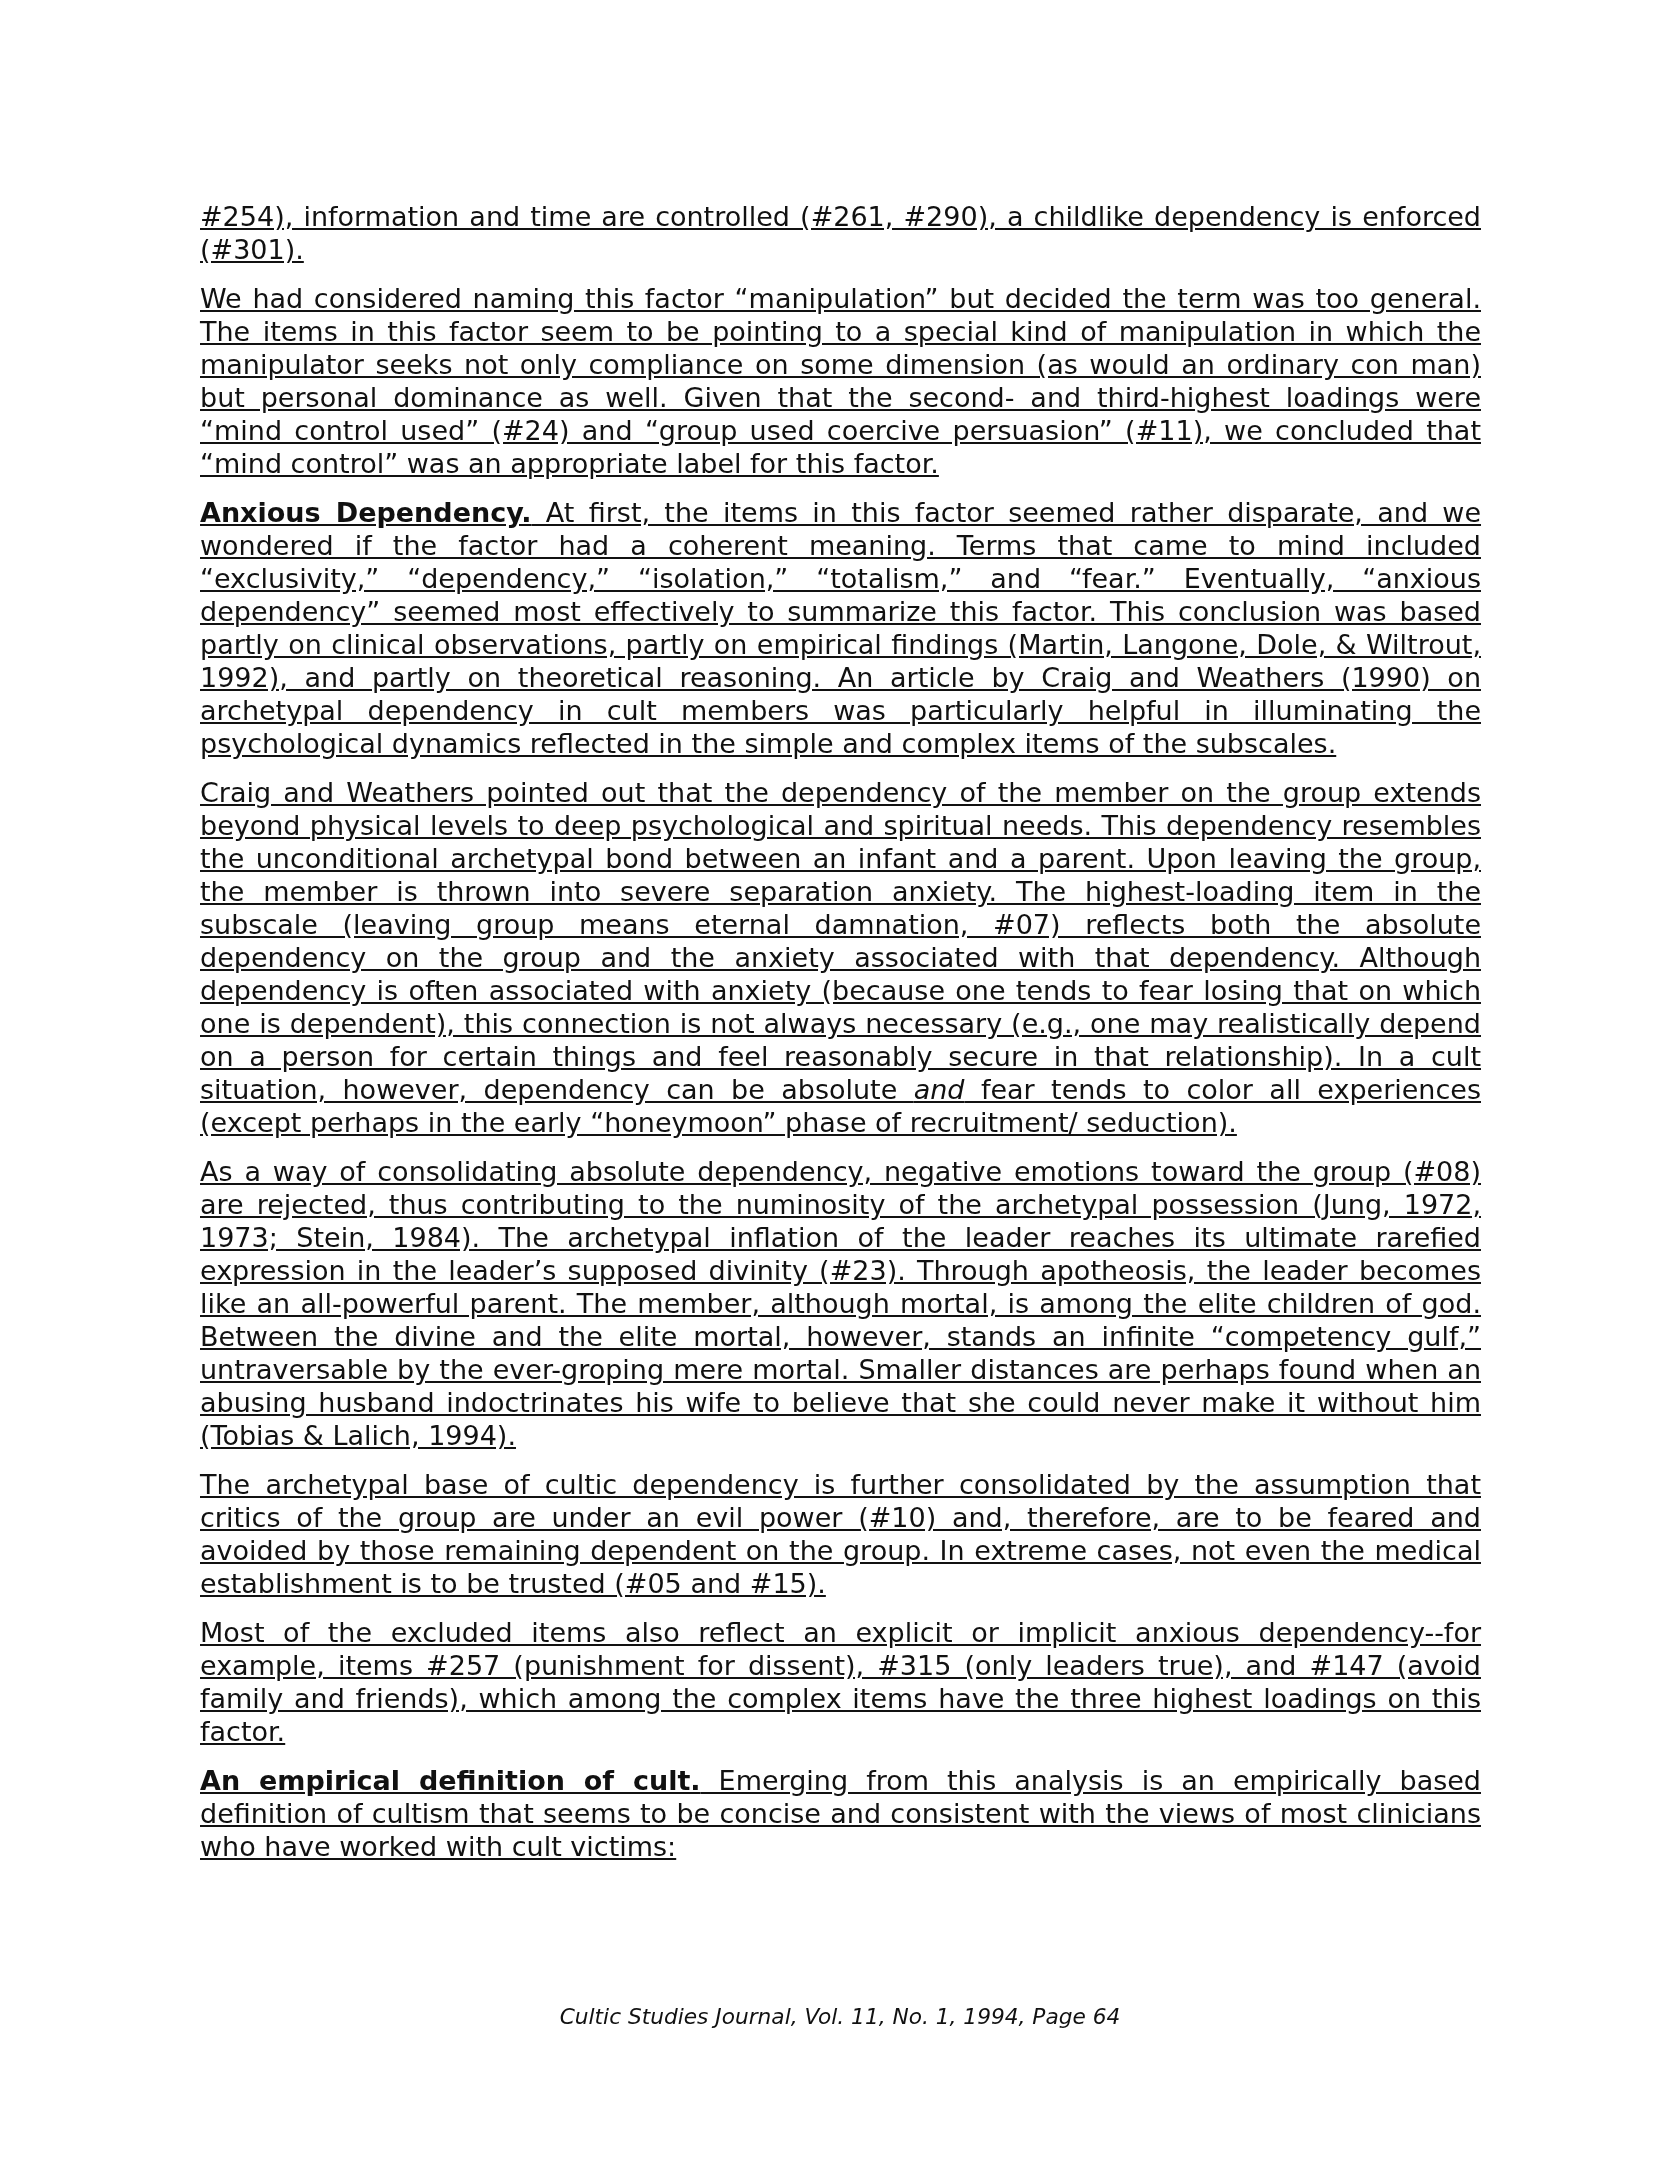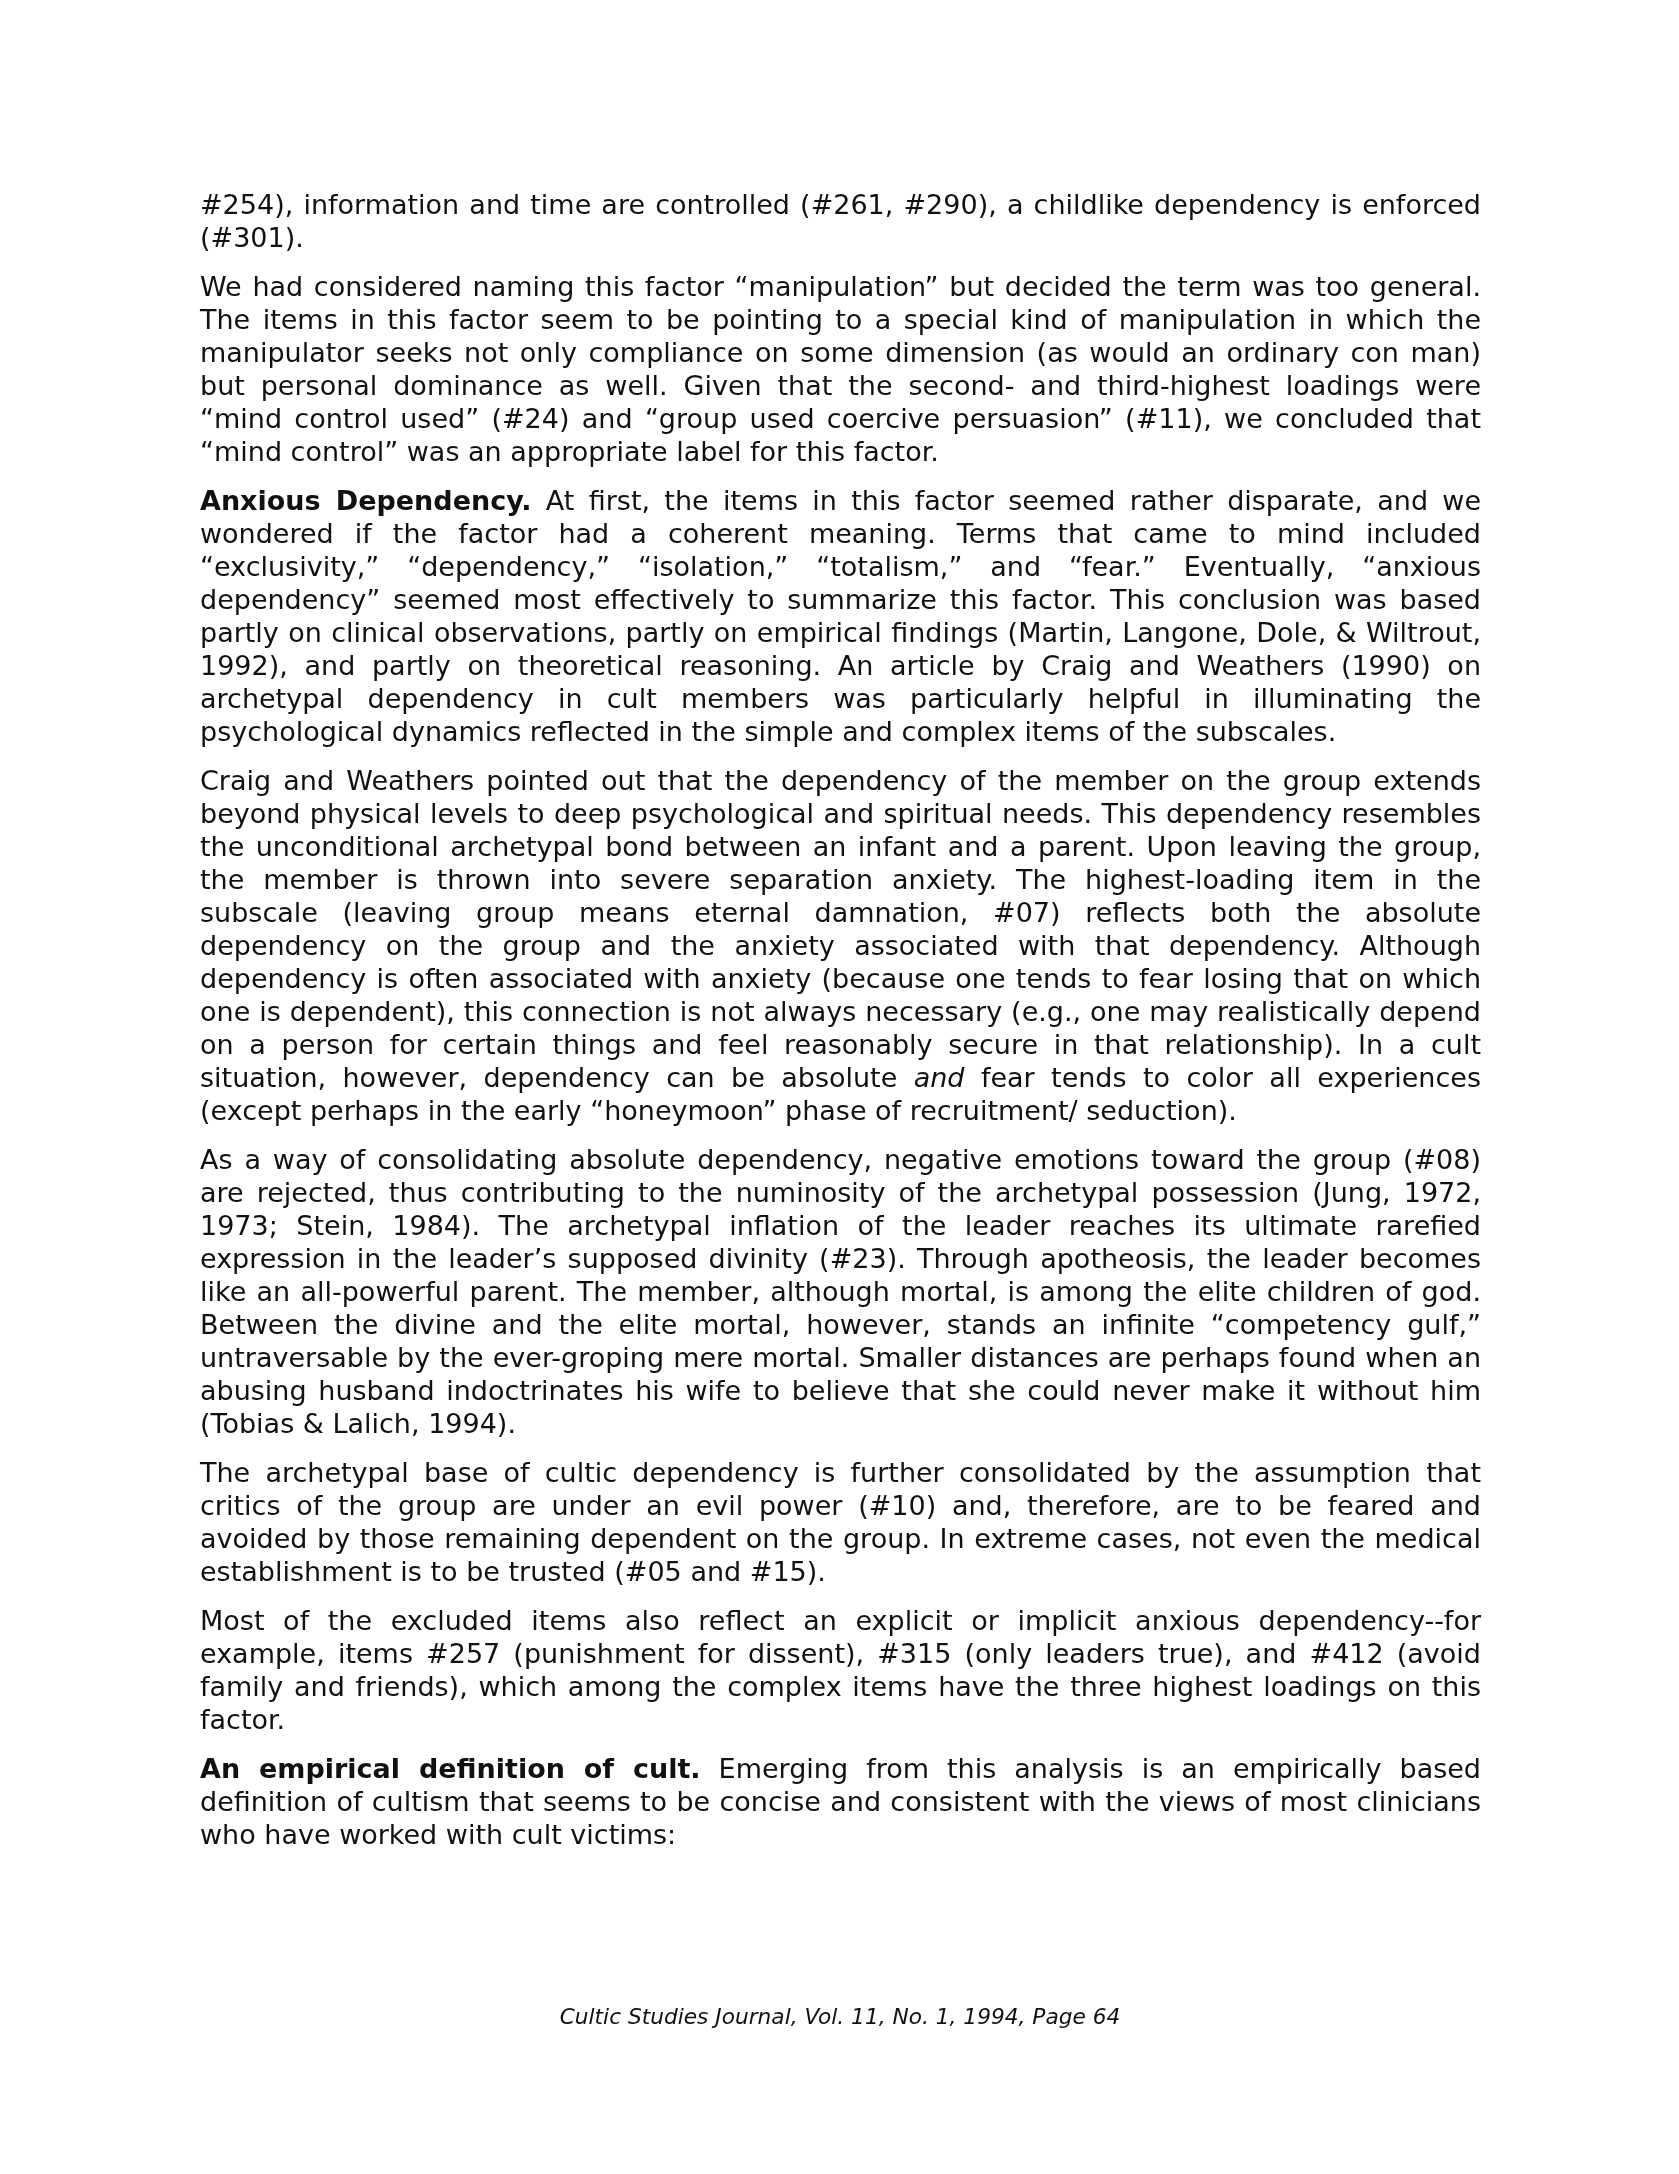--- a/index.html
+++ b/index.html
@@ -15,26 +15,27 @@
       color: #111111;
       font-family: "DejaVu Sans", sans-serif;
     }
     .page {
       position: absolute;
       left: 200px;
       top: 188px;
       width: 1281px;
     }
     .para {
-      margin: 0 0 16px 0;
+      margin: 12px 0 16px 0;
       font-size: 27px;
       line-height: 33px;
       text-align: justify;
       letter-spacing: 0px;
       word-spacing: 0px;
+      text-decoration: underline;
     }
     .para .head {
       font-weight: bold;
     }
     .para em {
       font-style: italic;
     }
     .blockquote {
       margin: 0 58px 0 58px;
       font-size: 27px;
@@ -77,21 +78,21 @@
 
   <p class="para">
     <span>As a way of consolidating absolute dependency, negative emotions toward the group (#08) are rejected, thus contributing to the numinosity of the archetypal possession (Jung, 1972, 1973; Stein, 1984). The archetypal inflation of the leader reaches its ultimate rarefied expression in the leader’s supposed divinity (#23). Through apotheosis, the leader becomes like an all-powerful parent. The member, although mortal, is among the elite children of god. Between the divine and the elite mortal, however, stands an infinite “competency gulf,” untraversable by the ever-groping mere mortal. Smaller distances are perhaps found when an abusing husband indoctrinates his wife to believe that she could never make it without him (Tobias &amp; Lalich, 1994).</span>
   </p>
 
   <p class="para">
     <span>The archetypal base of cultic dependency is further consolidated by the assumption that critics of the group are under an evil power (#10) and, therefore, are to be feared and avoided by those remaining dependent on the group. In extreme cases, not even the medical establishment is to be trusted (#05 and #15).</span>
   </p>
 
   <p class="para">
-    <span>Most of the excluded items also reflect an explicit or implicit anxious dependency--for example, items #257 (punishment for dissent), #315 (only leaders true), and #412 (avoid family and friends), which among the complex items have the three highest loadings on this factor.</span>
+    <span>Most of the excluded items also reflect an explicit or implicit anxious dependency--for example, items #257 (punishment for dissent), #315 (only leaders true), and #147 (avoid family and friends), which among the complex items have the three highest loadings on this factor.</span>
   </p>
 
   <p class="para">
     <span class="head">An empirical definition of cult.</span><span> Emerging from this analysis is an empirically based definition of cultism that seems to be concise and consistent with the views of most clinicians who have worked with cult victims:</span>
   </p>
 
 
 </div>
 
 <div class="footer">Cultic Studies Journal, Vol. 11, No. 1, 1994, Page 64</div>

